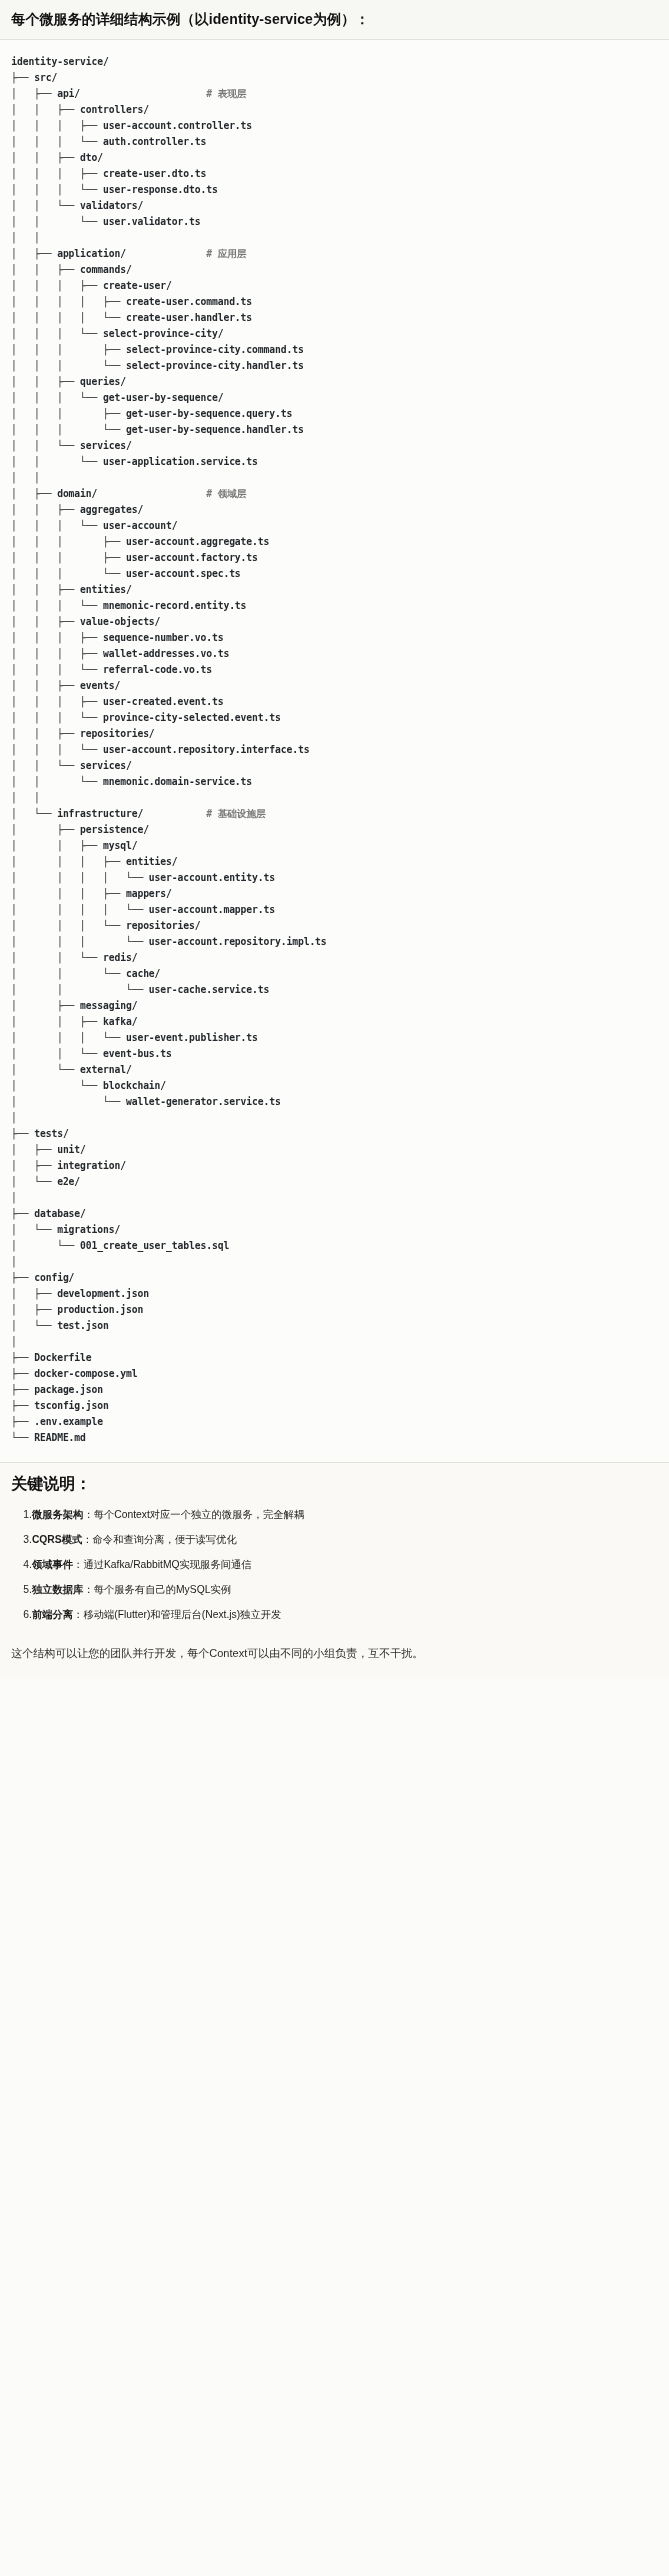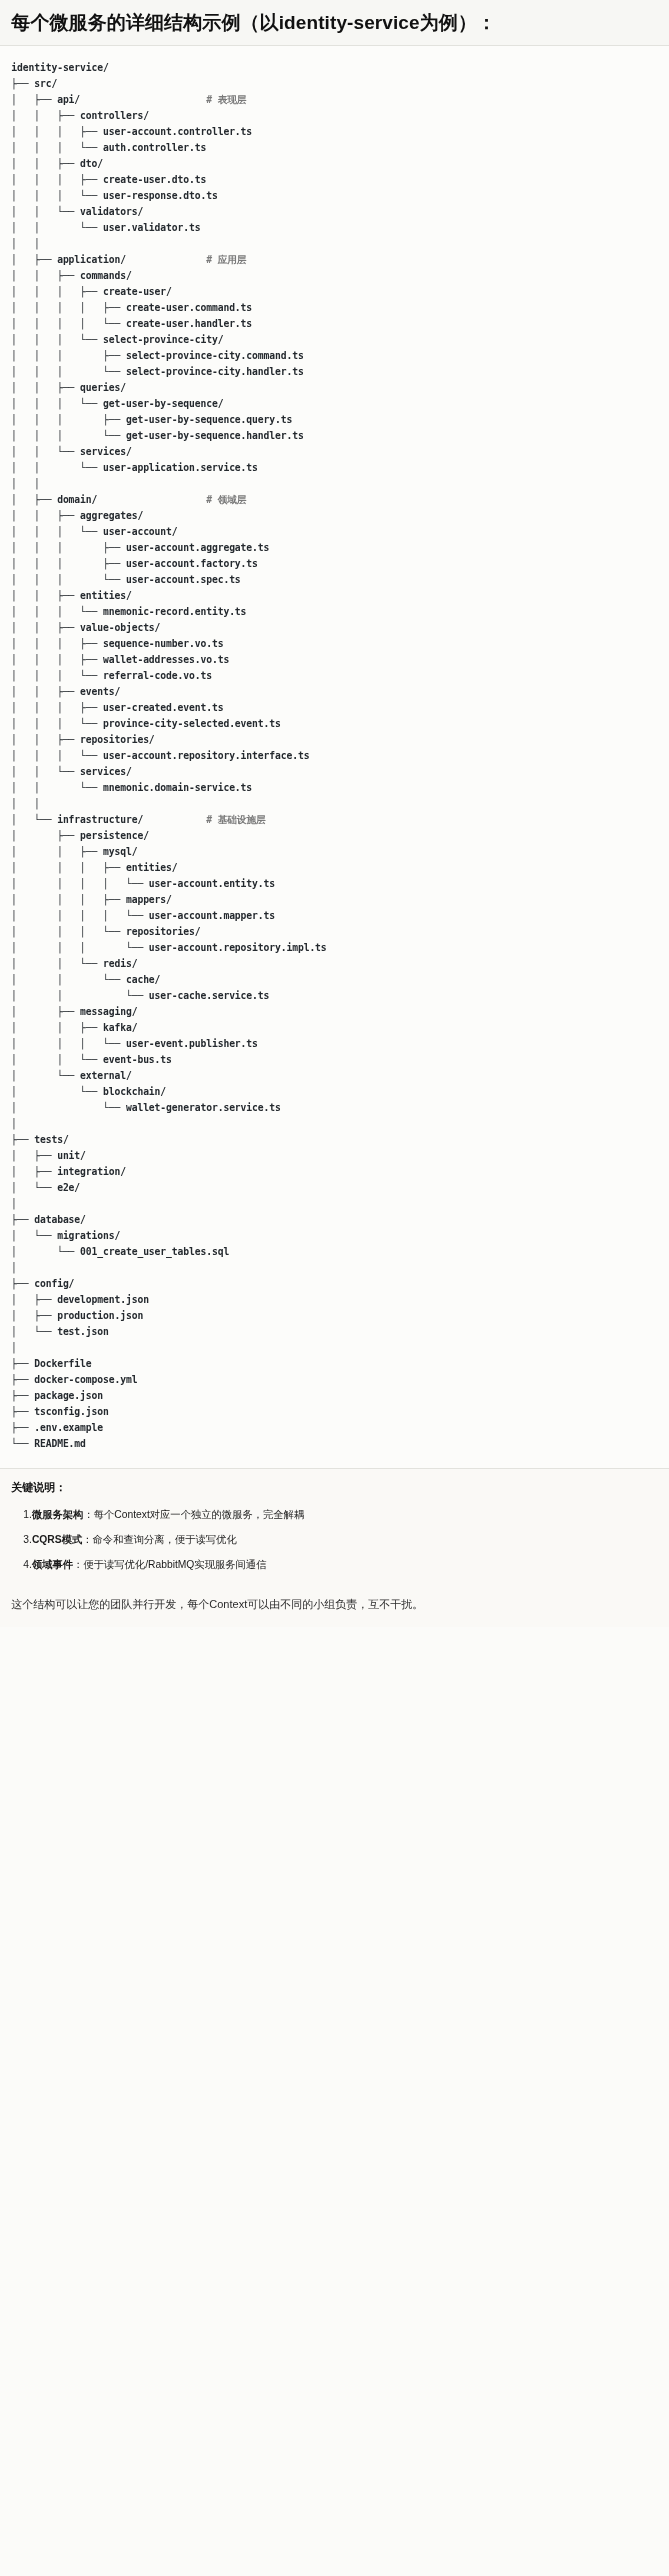--- a/index.html
+++ b/index.html
@@ -15,21 +15,21 @@
   }
 
   
   .doc-header {
     background: #f7f7f4;
     padding: 11.3px 11.3px 10px 11.3px;
     border-bottom: 0.6px solid #e2e2dd;
   }
   .doc-title {
     margin: 0;
-    font-size: 19px;
+    font-size: 14px;
     font-weight: bold;
     letter-spacing: 0.1px;
     line-height: 1.25;
     color: #111111;
   }
 
   
   .tree-panel {
     background: #fcfcfa;
     padding: 13.8px 11.3px 16.3px 11.3px;
@@ -53,21 +53,21 @@
   .tree-path { color: #24292e; }
   .tree-comment { color: #7a7a7a; }
 
   
   .notes-panel {
     background: #faf9f6;
     padding: 11.3px 11.3px 6.3px 11.3px;
   }
   .notes-title {
     margin: 0 0 8.8px 0;
-    font-size: 11px;
+    font-size: 16px;
     font-weight: bold;
     color: #111111;
   }
   .notes-list {
     margin: 12px;
     padding: 0;
     list-style: none;
   }
   .notes-list li {
     font-size: 10.3px;
@@ -100,20 +100,22 @@
 
 <section class="tree-panel">
   <pre class="tree" id="tree-container"><span class="tree-row"><span class="tree-path">identity-service/</span></span><span class="tree-row"><span class="tree-path">├── src/</span></span><span class="tree-row"><span class="tree-path">│   ├── api/</span><span>                      </span><span class="tree-comment"># 表现层</span></span><span class="tree-row"><span class="tree-path">│   │   ├── controllers/</span></span><span class="tree-row"><span class="tree-path">│   │   │   ├── user-account.controller.ts</span></span><span class="tree-row"><span class="tree-path">│   │   │   └── auth.controller.ts</span></span><span class="tree-row"><span class="tree-path">│   │   ├── dto/</span></span><span class="tree-row"><span class="tree-path">│   │   │   ├── create-user.dto.ts</span></span><span class="tree-row"><span class="tree-path">│   │   │   └── user-response.dto.ts</span></span><span class="tree-row"><span class="tree-path">│   │   └── validators/</span></span><span class="tree-row"><span class="tree-path">│   │       └── user.validator.ts</span></span><span class="tree-row"><span class="tree-path">│   │</span></span><span class="tree-row"><span class="tree-path">│   ├── application/</span><span>              </span><span class="tree-comment"># 应用层</span></span><span class="tree-row"><span class="tree-path">│   │   ├── commands/</span></span><span class="tree-row"><span class="tree-path">│   │   │   ├── create-user/</span></span><span class="tree-row"><span class="tree-path">│   │   │   │   ├── create-user.command.ts</span></span><span class="tree-row"><span class="tree-path">│   │   │   │   └── create-user.handler.ts</span></span><span class="tree-row"><span class="tree-path">│   │   │   └── select-province-city/</span></span><span class="tree-row"><span class="tree-path">│   │   │       ├── select-province-city.command.ts</span></span><span class="tree-row"><span class="tree-path">│   │   │       └── select-province-city.handler.ts</span></span><span class="tree-row"><span class="tree-path">│   │   ├── queries/</span></span><span class="tree-row"><span class="tree-path">│   │   │   └── get-user-by-sequence/</span></span><span class="tree-row"><span class="tree-path">│   │   │       ├── get-user-by-sequence.query.ts</span></span><span class="tree-row"><span class="tree-path">│   │   │       └── get-user-by-sequence.handler.ts</span></span><span class="tree-row"><span class="tree-path">│   │   └── services/</span></span><span class="tree-row"><span class="tree-path">│   │       └── user-application.service.ts</span></span><span class="tree-row"><span class="tree-path">│   │</span></span><span class="tree-row"><span class="tree-path">│   ├── domain/</span><span>                   </span><span class="tree-comment"># 领域层</span></span><span class="tree-row"><span class="tree-path">│   │   ├── aggregates/</span></span><span class="tree-row"><span class="tree-path">│   │   │   └── user-account/</span></span><span class="tree-row"><span class="tree-path">│   │   │       ├── user-account.aggregate.ts</span></span><span class="tree-row"><span class="tree-path">│   │   │       ├── user-account.factory.ts</span></span><span class="tree-row"><span class="tree-path">│   │   │       └── user-account.spec.ts</span></span><span class="tree-row"><span class="tree-path">│   │   ├── entities/</span></span><span class="tree-row"><span class="tree-path">│   │   │   └── mnemonic-record.entity.ts</span></span><span class="tree-row"><span class="tree-path">│   │   ├── value-objects/</span></span><span class="tree-row"><span class="tree-path">│   │   │   ├── sequence-number.vo.ts</span></span><span class="tree-row"><span class="tree-path">│   │   │   ├── wallet-addresses.vo.ts</span></span><span class="tree-row"><span class="tree-path">│   │   │   └── referral-code.vo.ts</span></span><span class="tree-row"><span class="tree-path">│   │   ├── events/</span></span><span class="tree-row"><span class="tree-path">│   │   │   ├── user-created.event.ts</span></span><span class="tree-row"><span class="tree-path">│   │   │   └── province-city-selected.event.ts</span></span><span class="tree-row"><span class="tree-path">│   │   ├── repositories/</span></span><span class="tree-row"><span class="tree-path">│   │   │   └── user-account.repository.interface.ts</span></span><span class="tree-row"><span class="tree-path">│   │   └── services/</span></span><span class="tree-row"><span class="tree-path">│   │       └── mnemonic.domain-service.ts</span></span><span class="tree-row"><span class="tree-path">│   │</span></span><span class="tree-row"><span class="tree-path">│   └── infrastructure/</span><span>           </span><span class="tree-comment"># 基础设施层</span></span><span class="tree-row"><span class="tree-path">│       ├── persistence/</span></span><span class="tree-row"><span class="tree-path">│       │   ├── mysql/</span></span><span class="tree-row"><span class="tree-path">│       │   │   ├── entities/</span></span><span class="tree-row"><span class="tree-path">│       │   │   │   └── user-account.entity.ts</span></span><span class="tree-row"><span class="tree-path">│       │   │   ├── mappers/</span></span><span class="tree-row"><span class="tree-path">│       │   │   │   └── user-account.mapper.ts</span></span><span class="tree-row"><span class="tree-path">│       │   │   └── repositories/</span></span><span class="tree-row"><span class="tree-path">│       │   │       └── user-account.repository.impl.ts</span></span><span class="tree-row"><span class="tree-path">│       │   └── redis/</span></span><span class="tree-row"><span class="tree-path">│       │       └── cache/</span></span><span class="tree-row"><span class="tree-path">│       │           └── user-cache.service.ts</span></span><span class="tree-row"><span class="tree-path">│       ├── messaging/</span></span><span class="tree-row"><span class="tree-path">│       │   ├── kafka/</span></span><span class="tree-row"><span class="tree-path">│       │   │   └── user-event.publisher.ts</span></span><span class="tree-row"><span class="tree-path">│       │   └── event-bus.ts</span></span><span class="tree-row"><span class="tree-path">│       └── external/</span></span><span class="tree-row"><span class="tree-path">│           └── blockchain/</span></span><span class="tree-row"><span class="tree-path">│               └── wallet-generator.service.ts</span></span><span class="tree-row"><span class="tree-path">│</span></span><span class="tree-row"><span class="tree-path">├── tests/</span></span><span class="tree-row"><span class="tree-path">│   ├── unit/</span></span><span class="tree-row"><span class="tree-path">│   ├── integration/</span></span><span class="tree-row"><span class="tree-path">│   └── e2e/</span></span><span class="tree-row"><span class="tree-path">│</span></span><span class="tree-row"><span class="tree-path">├── database/</span></span><span class="tree-row"><span class="tree-path">│   └── migrations/</span></span><span class="tree-row"><span class="tree-path">│       └── 001_create_user_tables.sql</span></span><span class="tree-row"><span class="tree-path">│</span></span><span class="tree-row"><span class="tree-path">├── config/</span></span><span class="tree-row"><span class="tree-path">│   ├── development.json</span></span><span class="tree-row"><span class="tree-path">│   ├── production.json</span></span><span class="tree-row"><span class="tree-path">│   └── test.json</span></span><span class="tree-row"><span class="tree-path">│</span></span><span class="tree-row"><span class="tree-path">├── Dockerfile</span></span><span class="tree-row"><span class="tree-path">├── docker-compose.yml</span></span><span class="tree-row"><span class="tree-path">├── package.json</span></span><span class="tree-row"><span class="tree-path">├── tsconfig.json</span></span><span class="tree-row"><span class="tree-path">├── .env.example</span></span><span class="tree-row"><span class="tree-path">└── README.md</span></span></pre>
 </section>
 
 <section class="notes-panel">
   <h2 class="notes-title">关键说明：</h2>
   <ol class="notes-list" id="notes-container">
       <li><span class="note-idx">1.</span><span class="note-term">微服务架构</span><span class="note-sep">：</span><span class="note-text">每个Context对应一个独立的微服务，完全解耦</span></li>
       <li><span class="note-idx">3.</span><span class="note-term">CQRS模式</span><span class="note-sep">：</span><span class="note-text">命令和查询分离，便于读写优化</span></li>
-      <li><span class="note-idx">4.</span><span class="note-term">领域事件</span><span class="note-sep">：</span><span class="note-text">便于读写优化/RabbitMQ实现服务间通信</span></li>
+      <li><span class="note-idx">4.</span><span class="note-term">领域事件</span><span class="note-sep">：</span><span class="note-text">通过Kafka/RabbitMQ实现服务间通信</span></li>
+      <li><span class="note-idx">5.</span><span class="note-term">独立数据库</span><span class="note-sep">：</span><span class="note-text">每个服务有自己的MySQL实例</span></li>
+      <li><span class="note-idx">6.</span><span class="note-term">前端分离</span><span class="note-sep">：</span><span class="note-text">移动端(Flutter)和管理后台(Next.js)独立开发</span></li>
     </ol>
 </section>
 
 <section class="closing-panel">
   <p class="closing-text">这个结构可以让您的团队并行开发，每个Context可以由不同的小组负责，互不干扰。</p>
 </section>
 
 
 </body></html>

